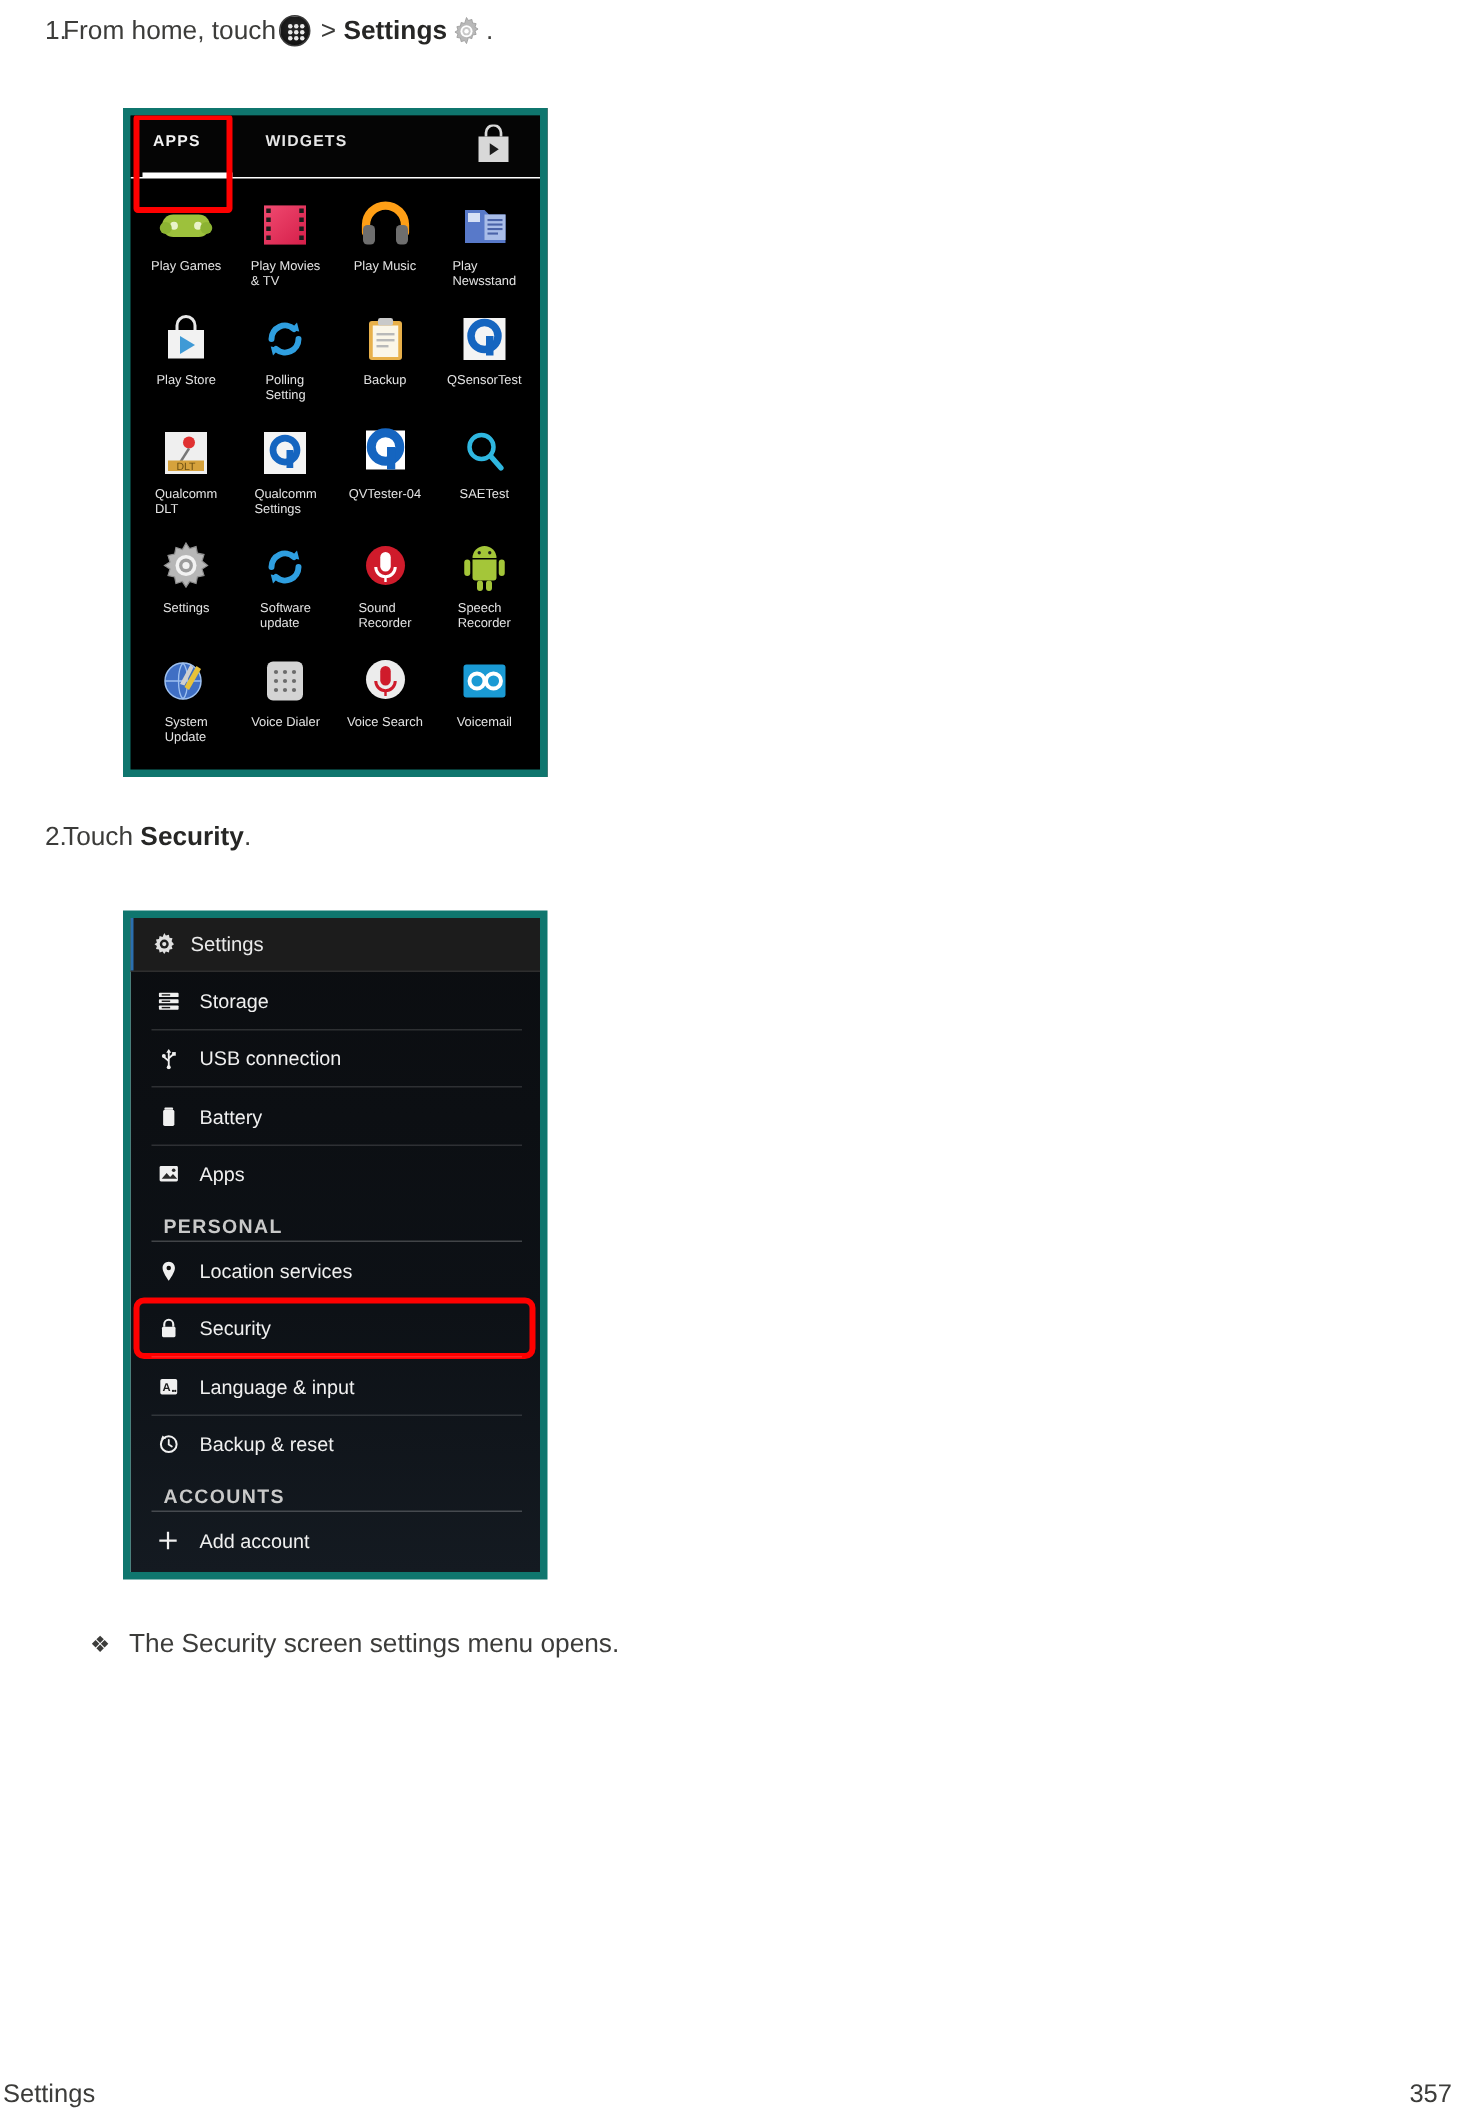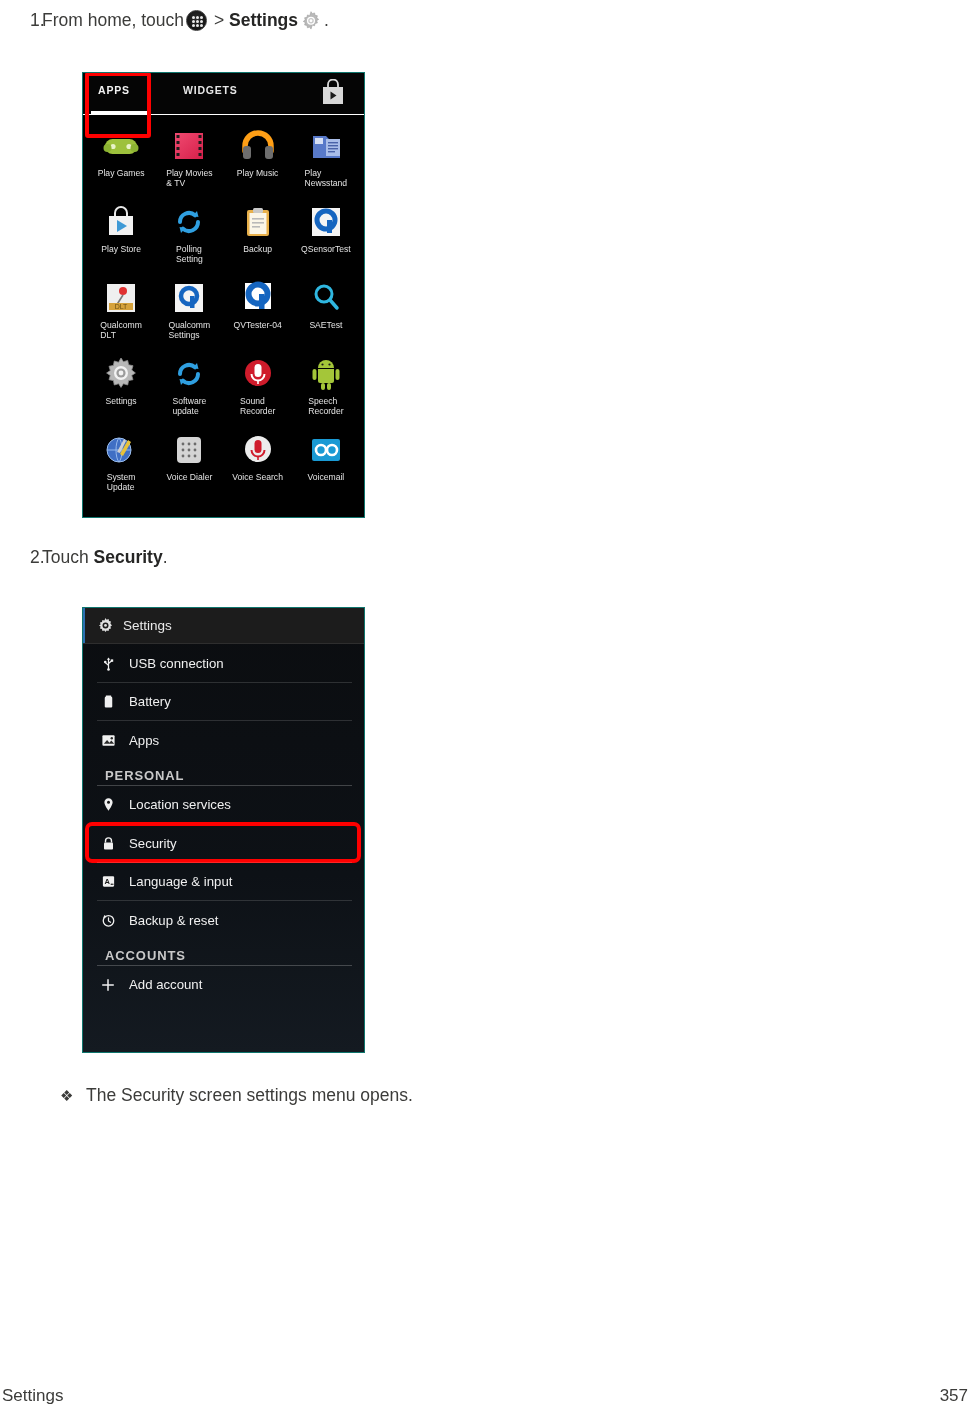--- a/index.html
+++ b/index.html
@@ -74,21 +74,21 @@
     flex: 0 0 46px;
     font-size: 15px;
     color: #3c3c3a;
     padding-left: 20px;
   }
 
   
   .shot {
     position: absolute;
     background: #000;
-    border: 1px solid #0f766e;
+    border: 5px solid #0f766e;
     overflow: hidden;
     font-family: "Liberation Sans", sans-serif;
   }
 
   
   #apps-drawer-shot {
     left: 82px; top: 72px;
     width: 283px; height: 446px;
     background: #000000;
   }
@@ -100,21 +100,21 @@
   }
   .drawer-tab {
     position: absolute;
     top: 11px;
     font-size: 10.5px;
     font-weight: bold;
     letter-spacing: 0.8px;
     color: #f2f2f2;
   }
   #drawer-tab-apps { left: 15px; }
-  #drawer-tab-widgets { left: 100px; color: #e6e6e6; }
+  #drawer-tab-widgets { left: 90px; color: #e6e6e6; }
   .tab-underline {
     position: absolute;
     left: 8px; bottom: 0;
     width: 60px; height: 3px;
     background: #ffffff;
   }
   .store-bag {
     position: absolute;
     right: 18px; top: 6px;
     width: 26px; height: 27px;
@@ -569,20 +569,37 @@
         <path d="M8.5 1l1.1 1.7 2-.6.4 2 2 .4-.6 2L15 8.5l-1.6 1.1.6 2-2 .4-.4 2-2-.6L8.5 15l-1.1-1.6-2 .6-.4-2-2-.4.6-2L2 8.5l1.6-1.1-.6-2 2-.4.4-2 2 .6z" fill="#e0e0e0"></path>
         <circle cx="8.5" cy="8.4" r="3" fill="#1c1c1c"></circle>
         <circle cx="8.5" cy="8.4" r="1.4" fill="#e0e0e0"></circle>
       </svg>
     </span>
     <span class="settings-title-text">Settings</span>
   </div>
 
   <div class="settings-rows">
 
+    <div class="srow">
+      <span class="srow-icon">
+        <svg viewBox="0 0 16 16" width="15" height="15">
+            <g fill="#f0f0f0">
+              <rect x="1" y="2" width="14" height="3" rx="0.6"></rect>
+              <rect x="1" y="6.5" width="14" height="3" rx="0.6"></rect>
+              <rect x="1" y="11" width="14" height="3" rx="0.6"></rect>
+            </g>
+            <g fill="#1a1a1a">
+              <rect x="3" y="3" width="6" height="1"></rect>
+              <rect x="3" y="7.5" width="6" height="1"></rect>
+              <rect x="3" y="12" width="6" height="1"></rect>
+            </g>
+          </svg>
+      </span>
+      <span class="srow-label">Storage</span>
+    </div>
 
     <div class="srow">
       <span class="srow-icon">
         <svg viewBox="0 0 16 16" width="15" height="15">
             <g stroke="#f0f0f0" stroke-width="1.3" fill="none">
               <path d="M8 14V3"></path>
               <path d="M8 8l3.5-3"></path>
               <path d="M8 10L4.5 7"></path>
             </g>
             <circle cx="8" cy="14.4" r="1.4" fill="#f0f0f0"></circle>

